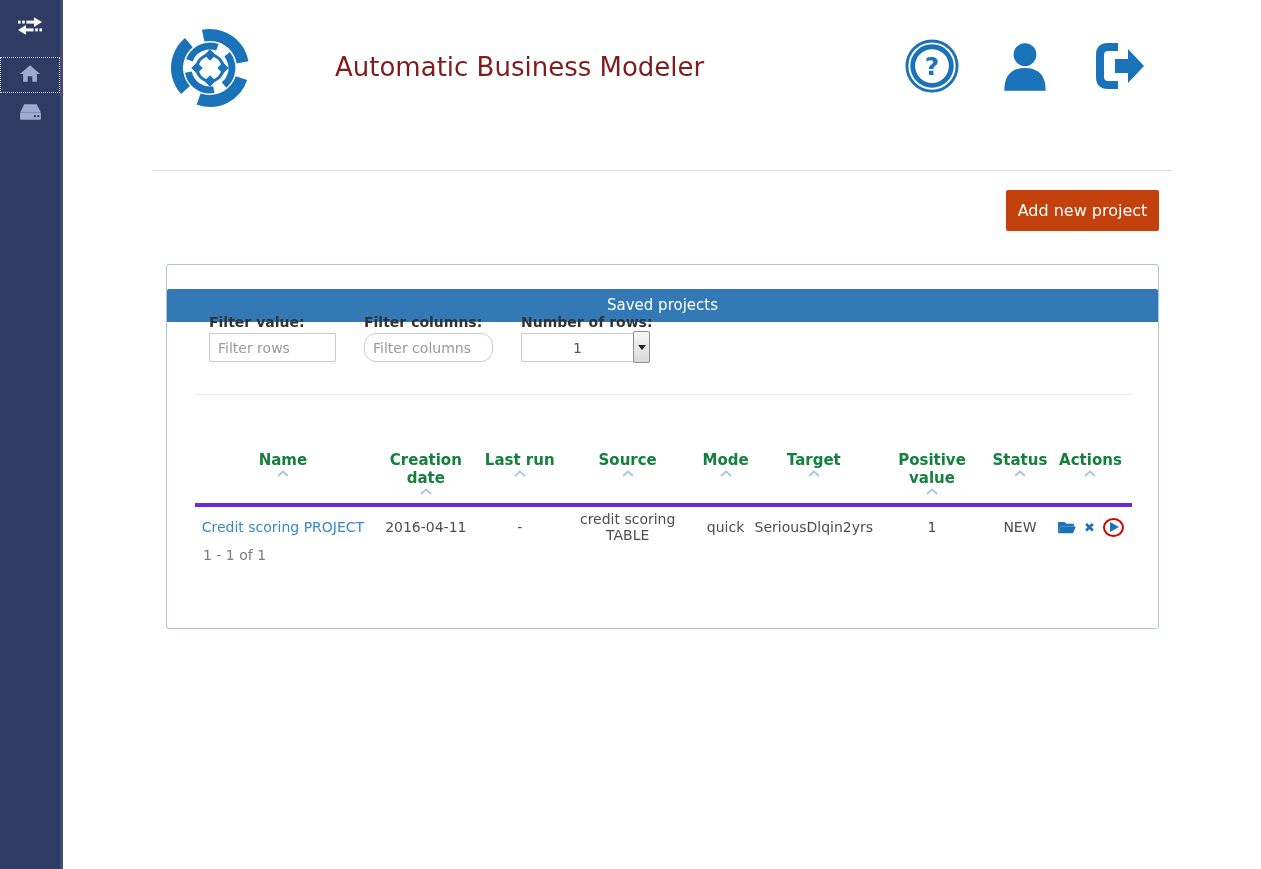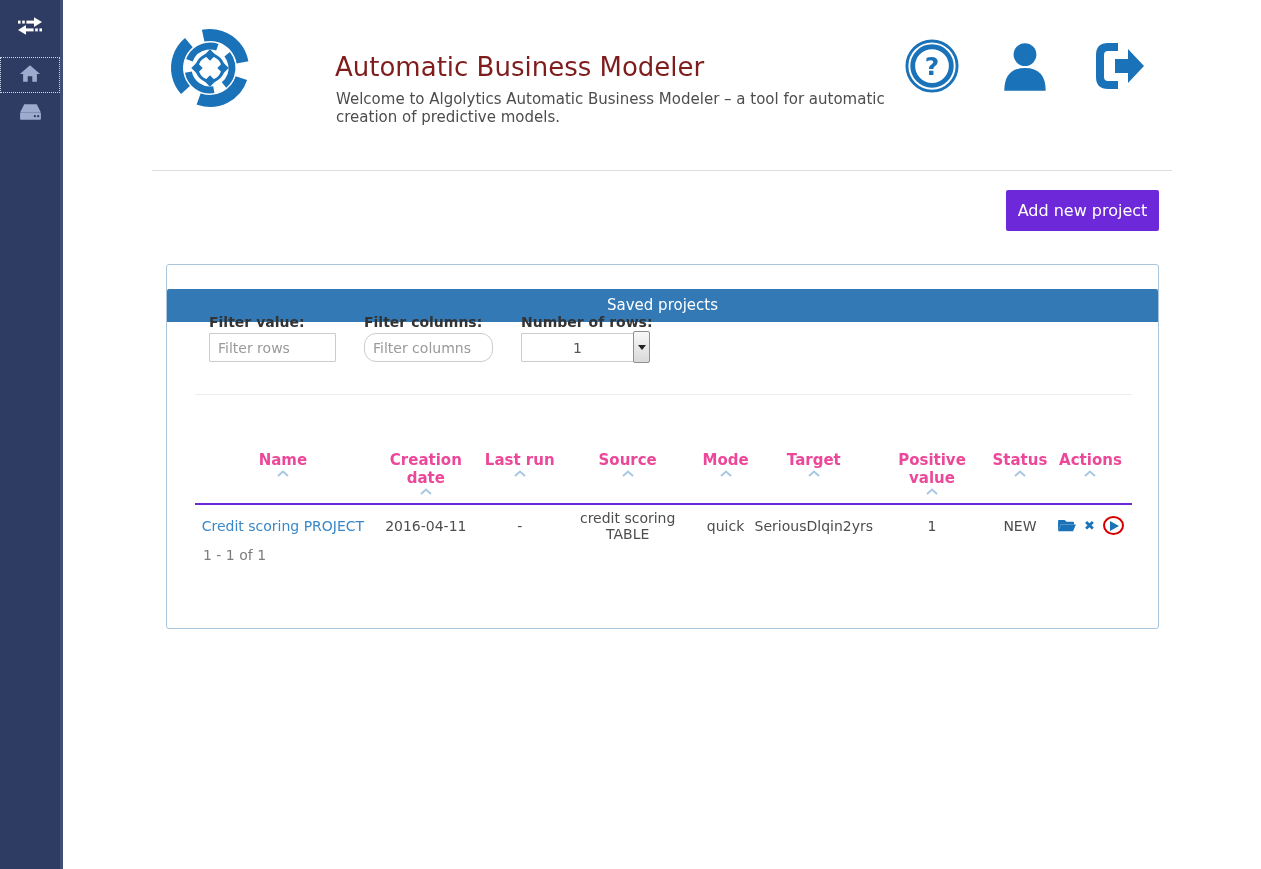--- a/index.html
+++ b/index.html
@@ -17,21 +17,21 @@
   
   .logo { position:absolute; left:165px; top:23px; width:90px; height:90px; }
   .page-title { position:absolute; left:335px; top:52px; font-size:26px; color:#7f1d1d; }
   .page-subtitle { position:absolute; left:336px; top:90px; width:565px;
                    font-size:15px; line-height:18px; color:#4d4d4d; }
   .hdr-icon { position:absolute; cursor:pointer; }
   .hdr-divider { position:absolute; left:152px; top:170px; width:1020px; height:1px; background:#ddd; }
 
   
   .add-btn { position:absolute; left:1006px; top:190px; width:153px; height:41px;
-             background:#6d28d9; color:#fff; font-size:16px; border:none; border-radius:2px;
+             background:#c2410c; color:#fff; font-size:16px; border:none; border-radius:2px;
              font-family:inherit; cursor:pointer; }
 
   
   .panel { position:absolute; left:166px; top:264px; width:993px; height:365px;
            border:1px solid #a9c6dc; border-radius:3px; background:#fff; }
   .panel-header { height:33px; background:#3379b5; color:#fff; font-size:15px;
                   text-align:center; line-height:33px; border-radius:2px 2px 0 0;margin-top:24px; }
 
   .filter-label { position:absolute; font-size:14px; font-weight:bold; color:#333; }
   .filter-input { position:absolute; height:29px; border:1px solid #ccc; border-radius:1px;
@@ -40,22 +40,22 @@
   .rows-input { text-align:center; }
   .spin-btn { position:absolute; width:17px; height:32px; border:1px solid #8f8f8f; border-radius:2px;
               background:linear-gradient(#f8f8f8,#d9d9d9); cursor:pointer;
               display:flex; align-items:center; justify-content:center; }
   .spin-btn .tri { width:0; height:0; border-left:4px solid transparent;
                    border-right:4px solid transparent; border-top:5px solid #222; }
   .panel-divider { position:absolute; left:28px; top:129px; width:937px; height:1px; background:#ededed; }
 
   
   .proj-table { position:absolute; left:28px; top:182px; width:937px; border-collapse:collapse; }
-  .proj-table th { vertical-align:top; padding:4px 0 8px 0; border-bottom:2px solid #6d28d9;
-                   font-size:15px; font-weight:bold; color:#ec4899; text-align:center; cursor:pointer; }
+  .proj-table th { vertical-align:top; padding:4px 0 8px 0; border-bottom:4px solid #6d28d9;
+                   font-size:15px; font-weight:bold; color:#15803d; text-align:center; cursor:pointer; }
   .proj-table td { height:42px; font-size:14px; color:#4d4d4d; text-align:center; vertical-align:middle; }
   .caret-holder { margin-top:1px; line-height:0; }
   .proj-link { color:#3a87c8; text-decoration:none; cursor:pointer; }
   .actions-cell { white-space:nowrap; }
   .action-icon { display:inline-flex; vertical-align:middle; align-items:center; cursor:pointer; margin:0 2px; }
   .x-glyph { color:#1a72b8; font-size:13px; font-weight:bold; line-height:1; }
   .play-wrap { display:inline-flex; align-items:center; justify-content:center;
                width:21px; height:19px; border:2px solid #d40000; border-radius:50%; }
   .play-tri { width:0; height:0; border-left:9px solid #1a72b8;
               border-top:5.5px solid transparent; border-bottom:5.5px solid transparent; margin-left:2px; }
@@ -110,21 +110,20 @@
       <g fill="#1a72b8">
         <rect x="41" y="28" width="8" height="8" transform="rotate(45 45 32)"></rect>
         <rect x="54" y="41" width="8" height="8" transform="rotate(45 58 45)"></rect>
         <rect x="41" y="54" width="8" height="8" transform="rotate(45 45 58)"></rect>
         <rect x="28" y="41" width="8" height="8" transform="rotate(45 32 45)"></rect>
       </g>
     </svg>
   </div>
 
   <h1 class="page-title" style="font-weight:400;">Automatic Business Modeler</h1>
-  <div class="page-subtitle">Welcome to Algolytics Automatic Business Modeler – a tool for automatic creation of predictive models.</div>
 
   <span class="hdr-icon" style="left:905px; top:39px;">
     <svg width="54" height="54" viewBox="0 0 56 56">
       <circle cx="28" cy="28" r="26" fill="none" stroke="#1a72b8" stroke-width="3"></circle>
       <circle cx="28" cy="28" r="20" fill="none" stroke="#1a72b8" stroke-width="5"></circle>
       <text x="28" y="37" text-anchor="middle" font-size="26" font-weight="bold" font-family="DejaVu Sans, sans-serif" fill="#1a72b8">?</text>
     </svg>
   </span>
 
   <span class="hdr-icon" style="left:996px; top:37px;">

